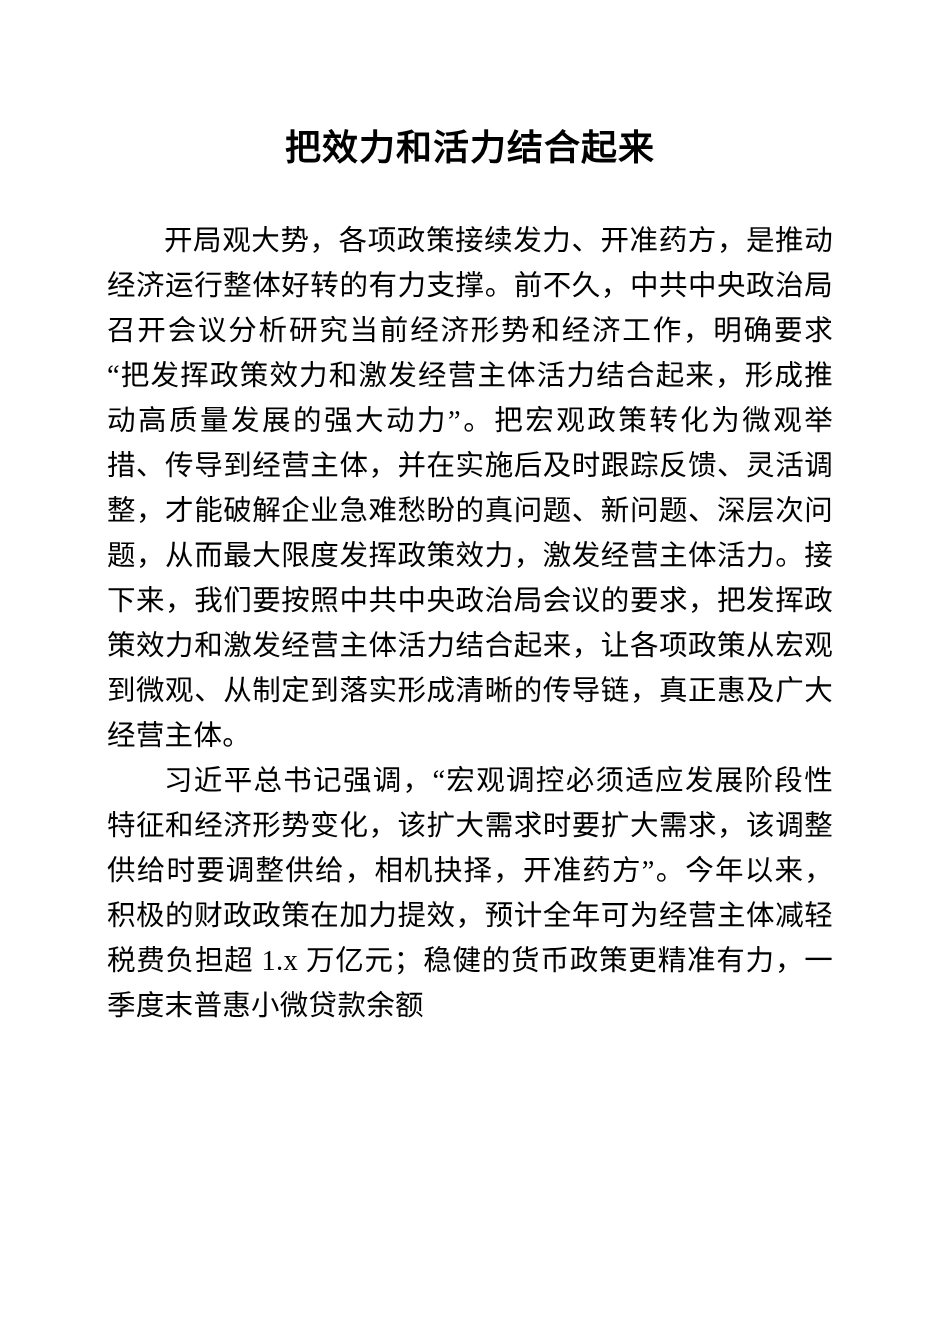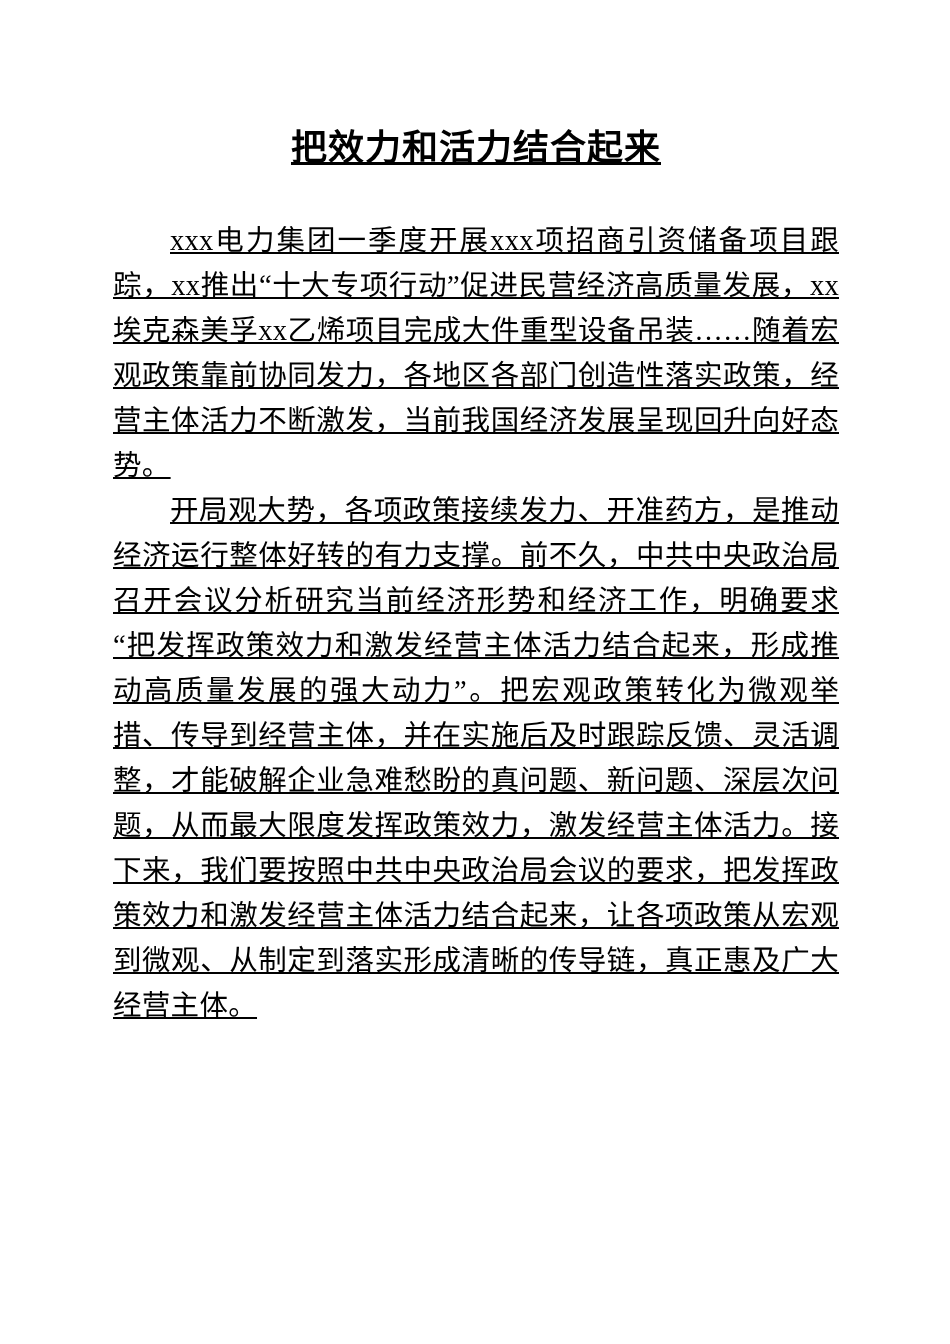--- a/index.html
+++ b/index.html
@@ -14,24 +14,23 @@
     width: 950px;
     height: 1344px;
     margin: 0 auto;
     background: #ffffff;
     overflow: hidden;
     box-sizing: border-box;
   }
 
   .doc-body {
     position: absolute;
-    left: 113px;
+    left: 107px;
     top: 0;
     width: 726px;
-    text-decoration: underline;
   }
 
   .doc-title {
     margin: 0;
     padding: 0;
     text-align: center;
     font-family: "Liberation Serif", "DejaVu Serif", serif;
     font-weight: 700;
     font-size: 36px;
     line-height: 44px;
@@ -63,19 +62,19 @@
 </head>
 <body>
 
 <div class="page">
   <div class="doc-body">
 
     <h1 class="doc-title">把效力和活力结合起来</h1>
 
     <div class="title-spacer"></div>
 
-    <p class="doc-paragraph">xxx电力集团一季度开展xxx项招商引资储备项目跟踪，xx推出“十大专项行动”促进民营经济高质量发展，xx埃克森美孚xx乙烯项目完成大件重型设备吊装……随着宏观政策靠前协同发力，各地区各部门创造性落实政策，经营主体活力不断激发，当前我国经济发展呈现回升向好态势。</p>
 
     <p class="doc-paragraph">开局观大势，各项政策接续发力、开准药方，是推动经济运行整体好转的有力支撑。前不久，中共中央政治局召开会议分析研究当前经济形势和经济工作，明确要求“把发挥政策效力和激发经营主体活力结合起来，形成推动高质量发展的强大动力”。把宏观政策转化为微观举措、传导到经营主体，并在实施后及时跟踪反馈、灵活调整，才能破解企业急难愁盼的真问题、新问题、深层次问题，从而最大限度发挥政策效力，激发经营主体活力。接下来，我们要按照中共中央政治局会议的要求，把发挥政策效力和激发经营主体活力结合起来，让各项政策从宏观到微观、从制定到落实形成清晰的传导链，真正惠及广大经营主体。</p>
 
+    <p class="doc-paragraph">习近平总书记强调，“宏观调控必须适应发展阶段性特征和经济形势变化，该扩大需求时要扩大需求，该调整供给时要调整供给，相机抉择，开准药方”。今年以来，积极的财政政策在加力提效，预计全年可为经营主体减轻税费负担超 1.x 万亿元；稳健的货币政策更精准有力，一季度末普惠小微贷款余额</p>
 
   </div>
 </div>
 
 </body></html>

